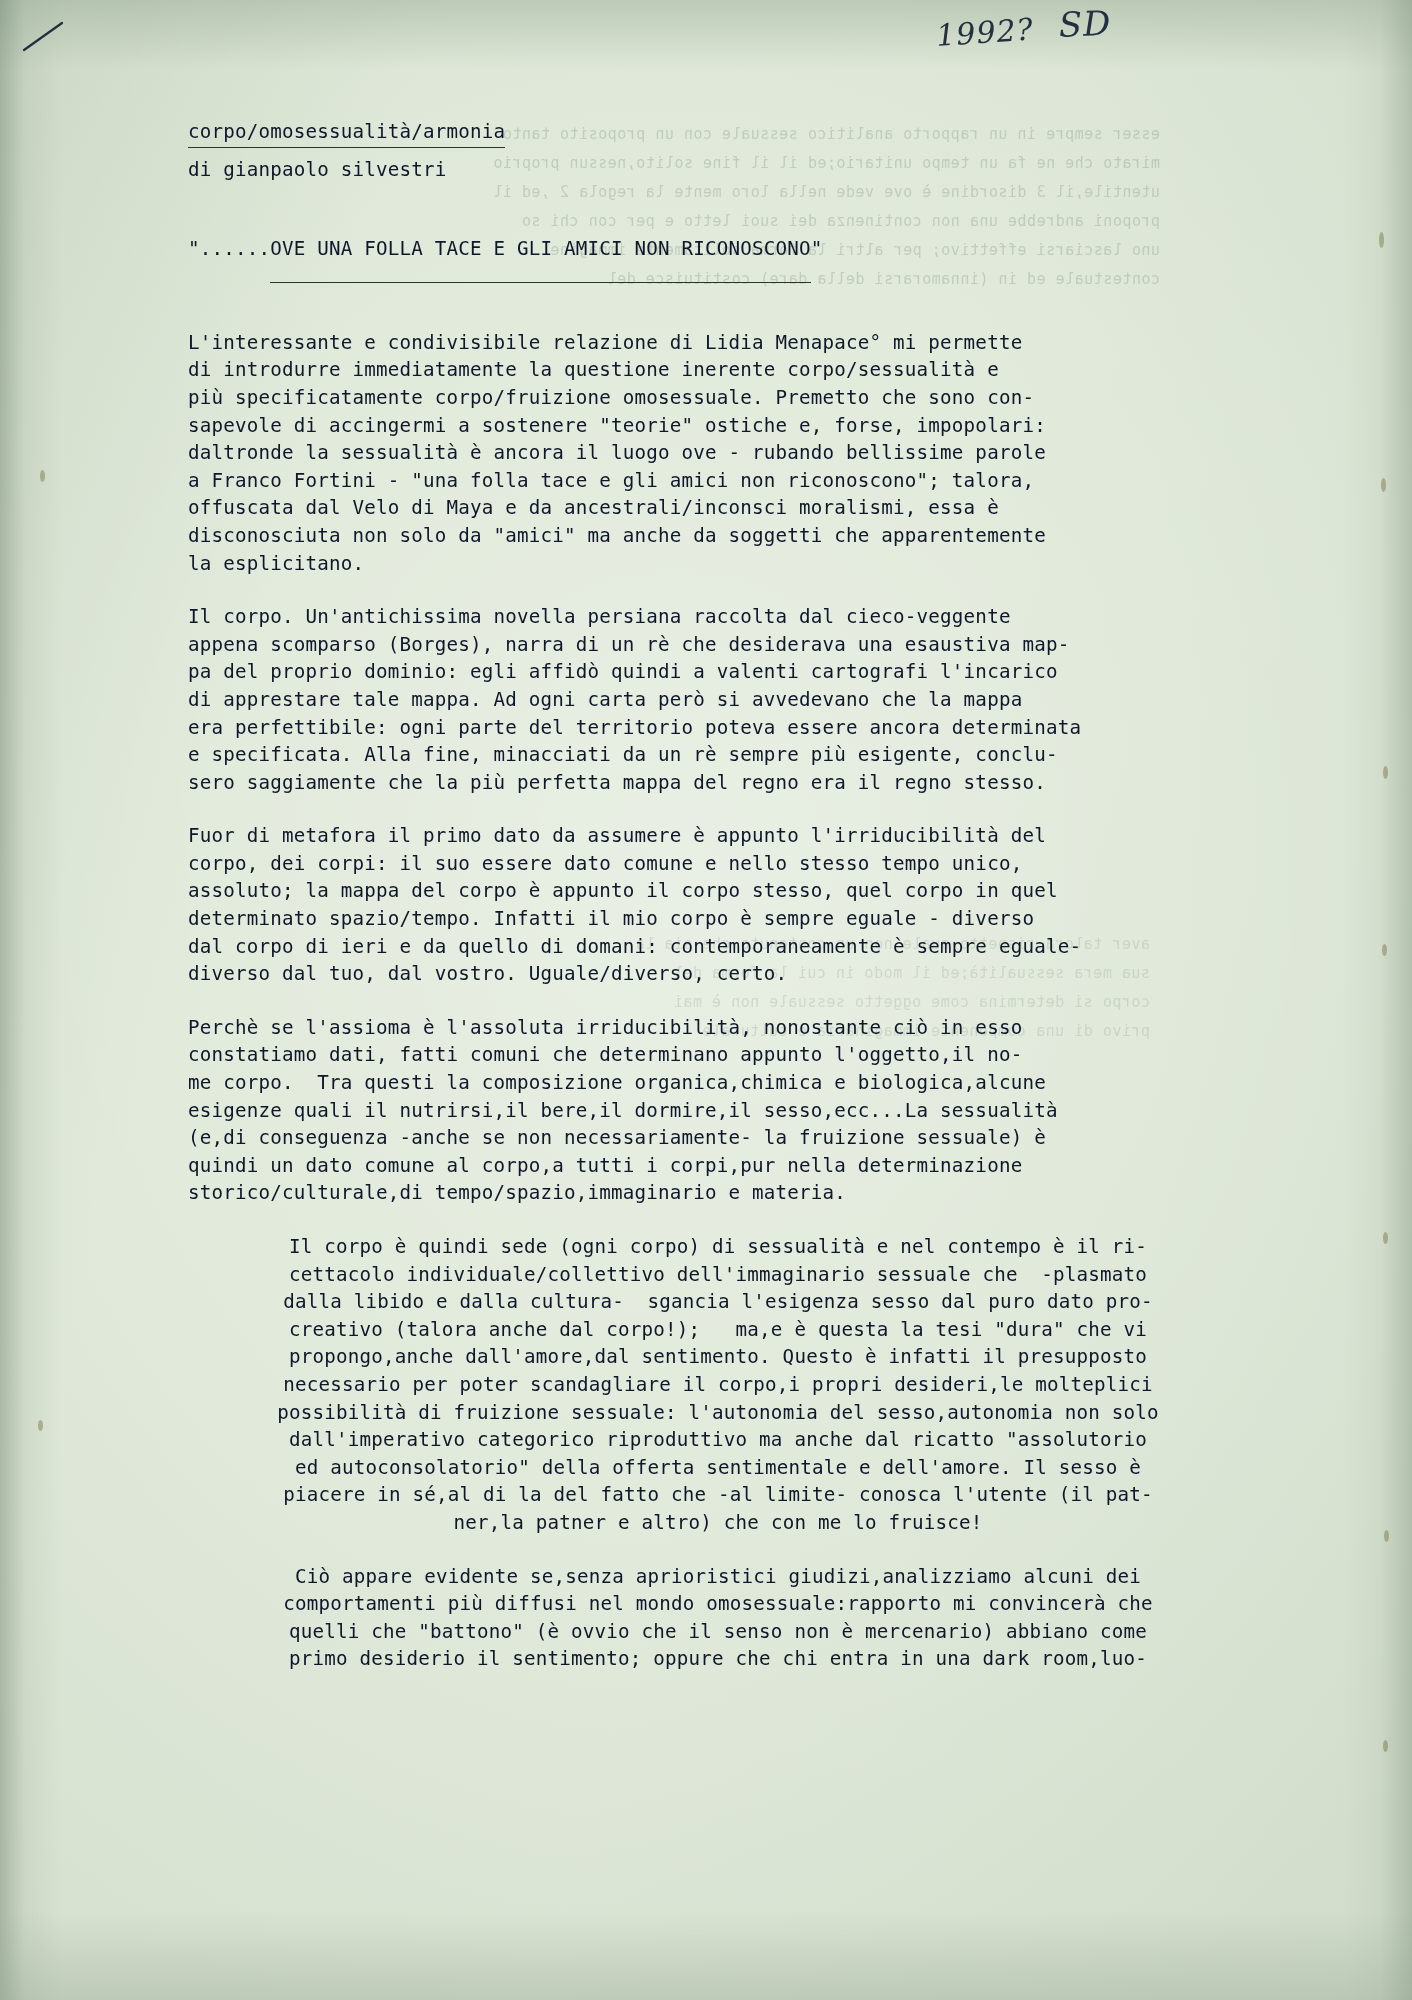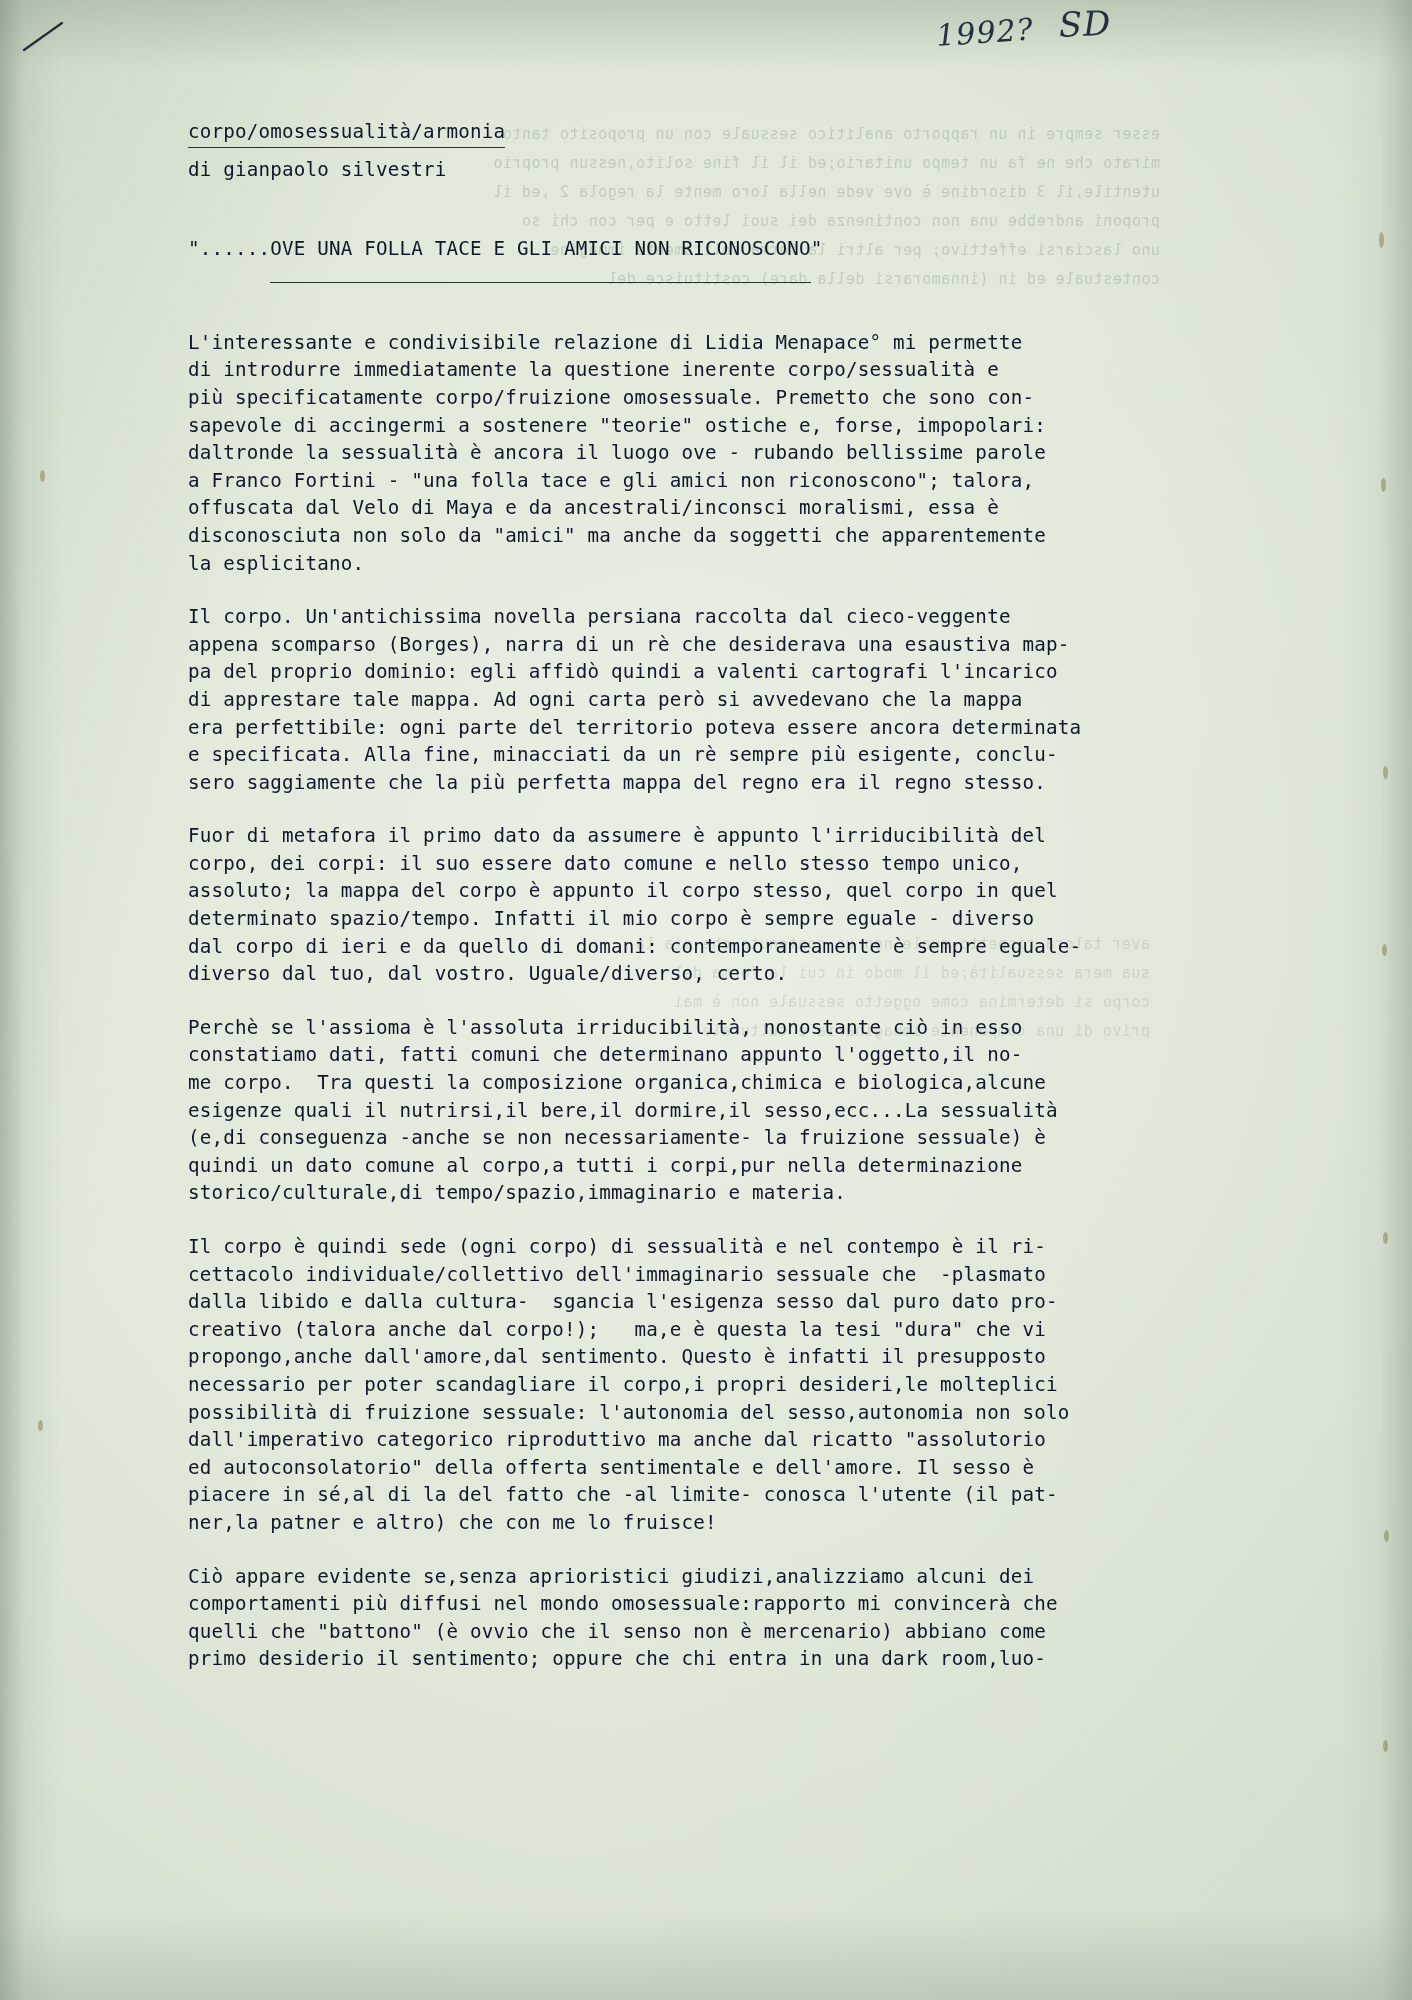--- a/index.html
+++ b/index.html
@@ -133,20 +133,21 @@
     display: inline-block;
     padding-bottom: 19px;
   }
 
   p.para {
     margin: 0 0 26px 0;
     white-space: pre-wrap;
   }
   p.para.gap-big {
     margin-top: 14px;
+    text-align: center;
   }
   .u {
     border-bottom: 1.5px solid #2a3a2d;
     padding-bottom: 0px;
   }
 
   
   .speck {
     position: absolute;
     background: rgba(120,110,60,0.45);

